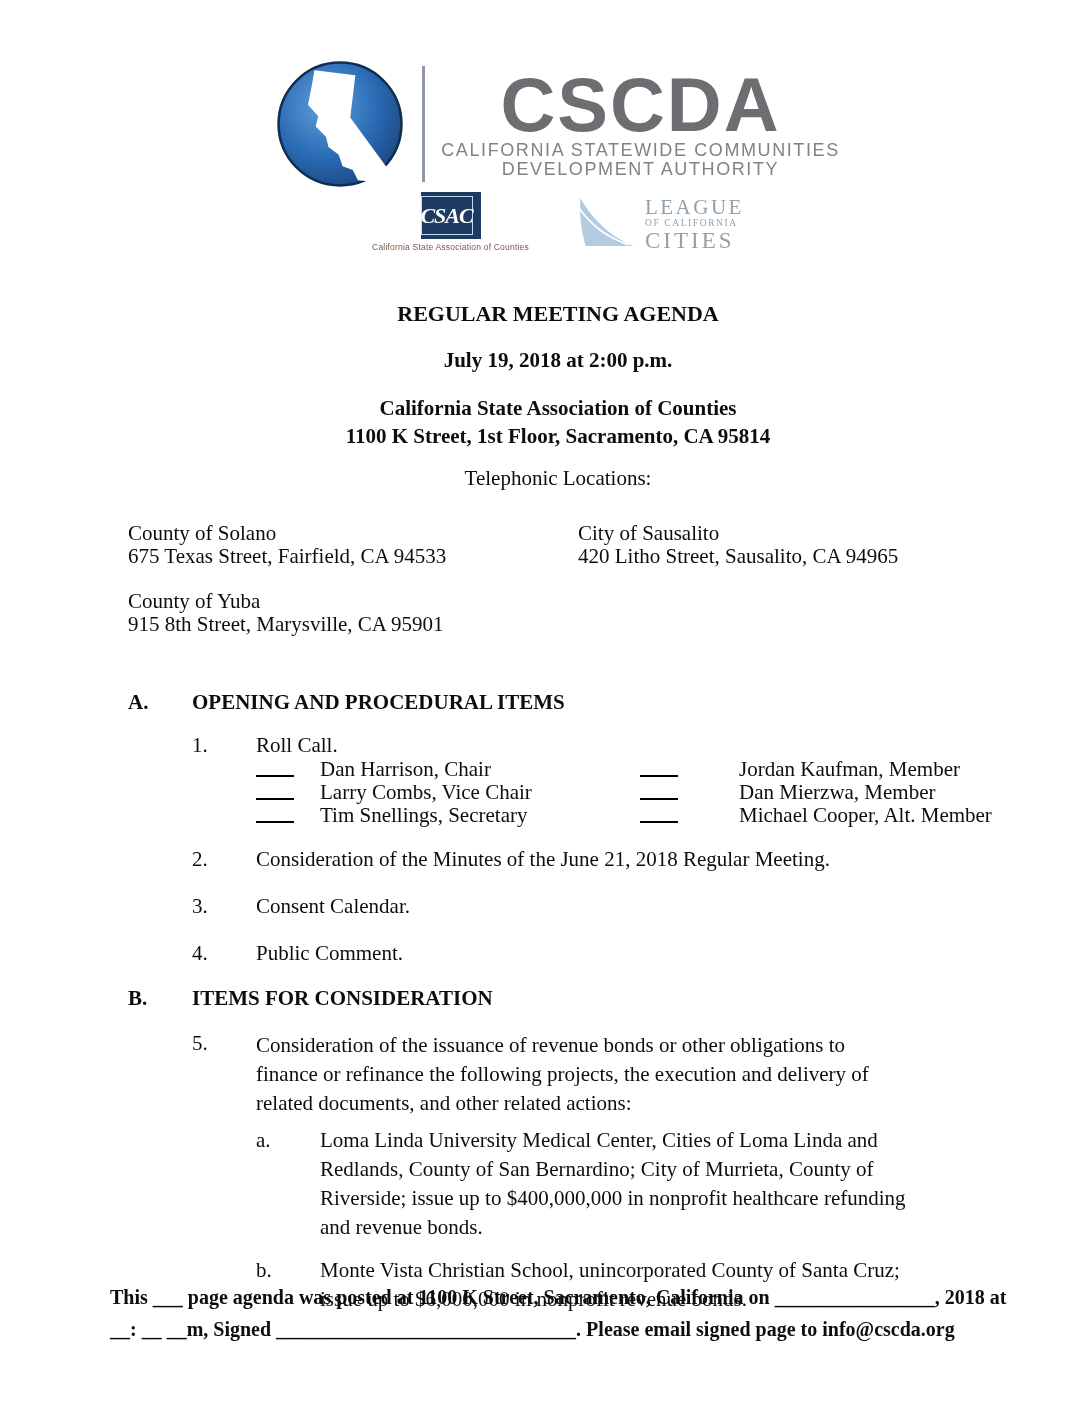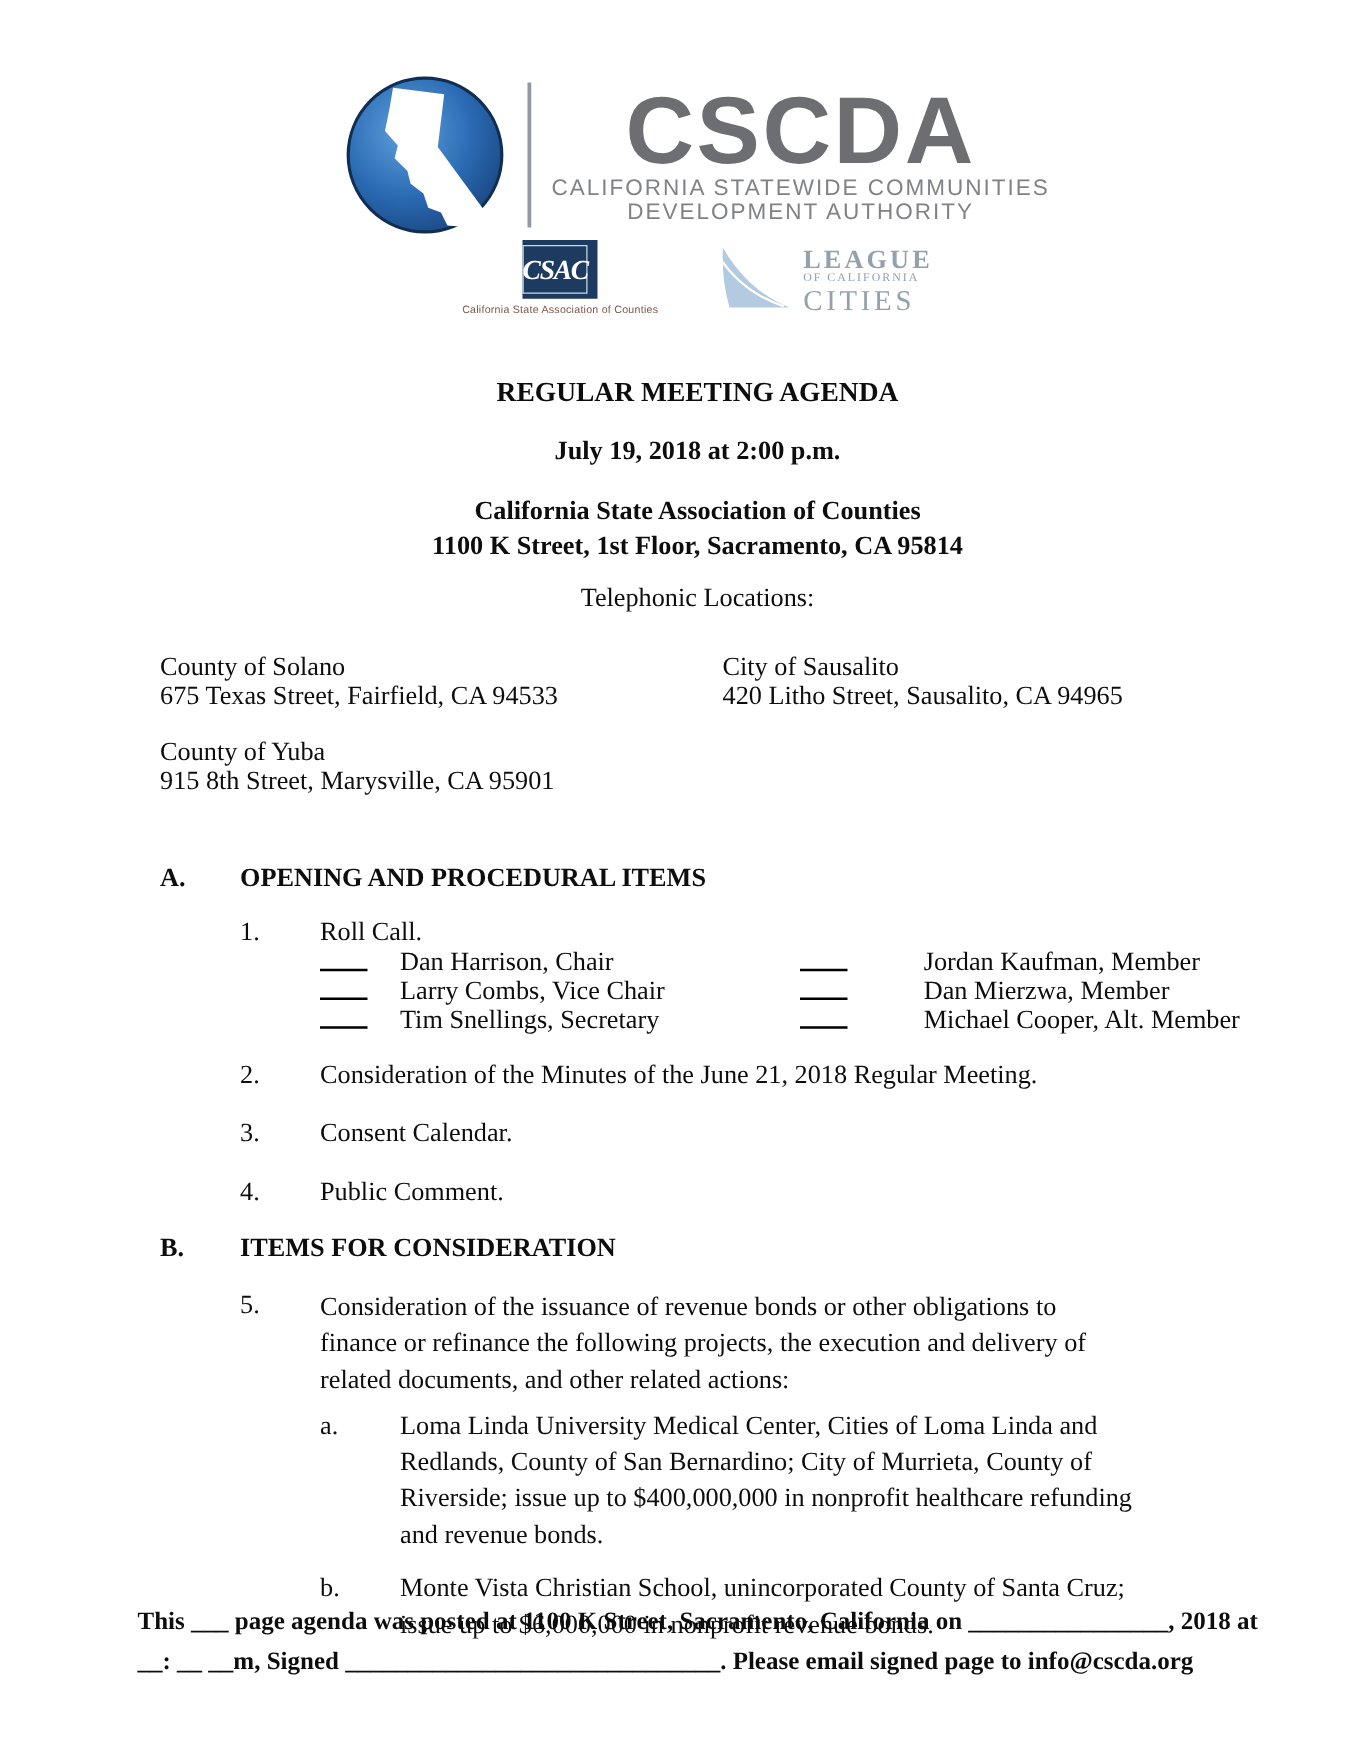--- a/index.html
+++ b/index.html
@@ -83,21 +83,21 @@
     white-space: nowrap;
   }
   .league { display: flex; align-items: flex-start; gap: 8px; }
   .league-swoosh { width: 62px; height: 60px; flex: none; }
   .league-text {
     font-family: "Liberation Serif", serif;
     color: #93a1ad;
     text-align: left;
     padding-top: 4px;
   }
-  .league-l1 { font-size: 21px; letter-spacing: 2.5px; line-height: 22px; font-weight: bold; }
+  .league-l1 { font-size: 21px; letter-spacing: 2.5px; line-height: 22px; }
   .league-l2 { font-size: 9.5px; letter-spacing: 1.6px; line-height: 11px; }
   .league-l3 { font-size: 23px; letter-spacing: 3px; line-height: 24px; }
 
   
   .headings { position: absolute; top: 301px; left: 0; right: 0; text-align: center; }
   .h-title   { font-size: 22px; font-weight: 700; margin-bottom: 21px; }
   .h-date    { font-size: 21px; font-weight: 700; margin-bottom: 21px; }
   .h-venue div { font-size: 21px; font-weight: 700; line-height: 28px; }
   .h-tel     { font-size: 21px; margin-top: 16px; }
 

